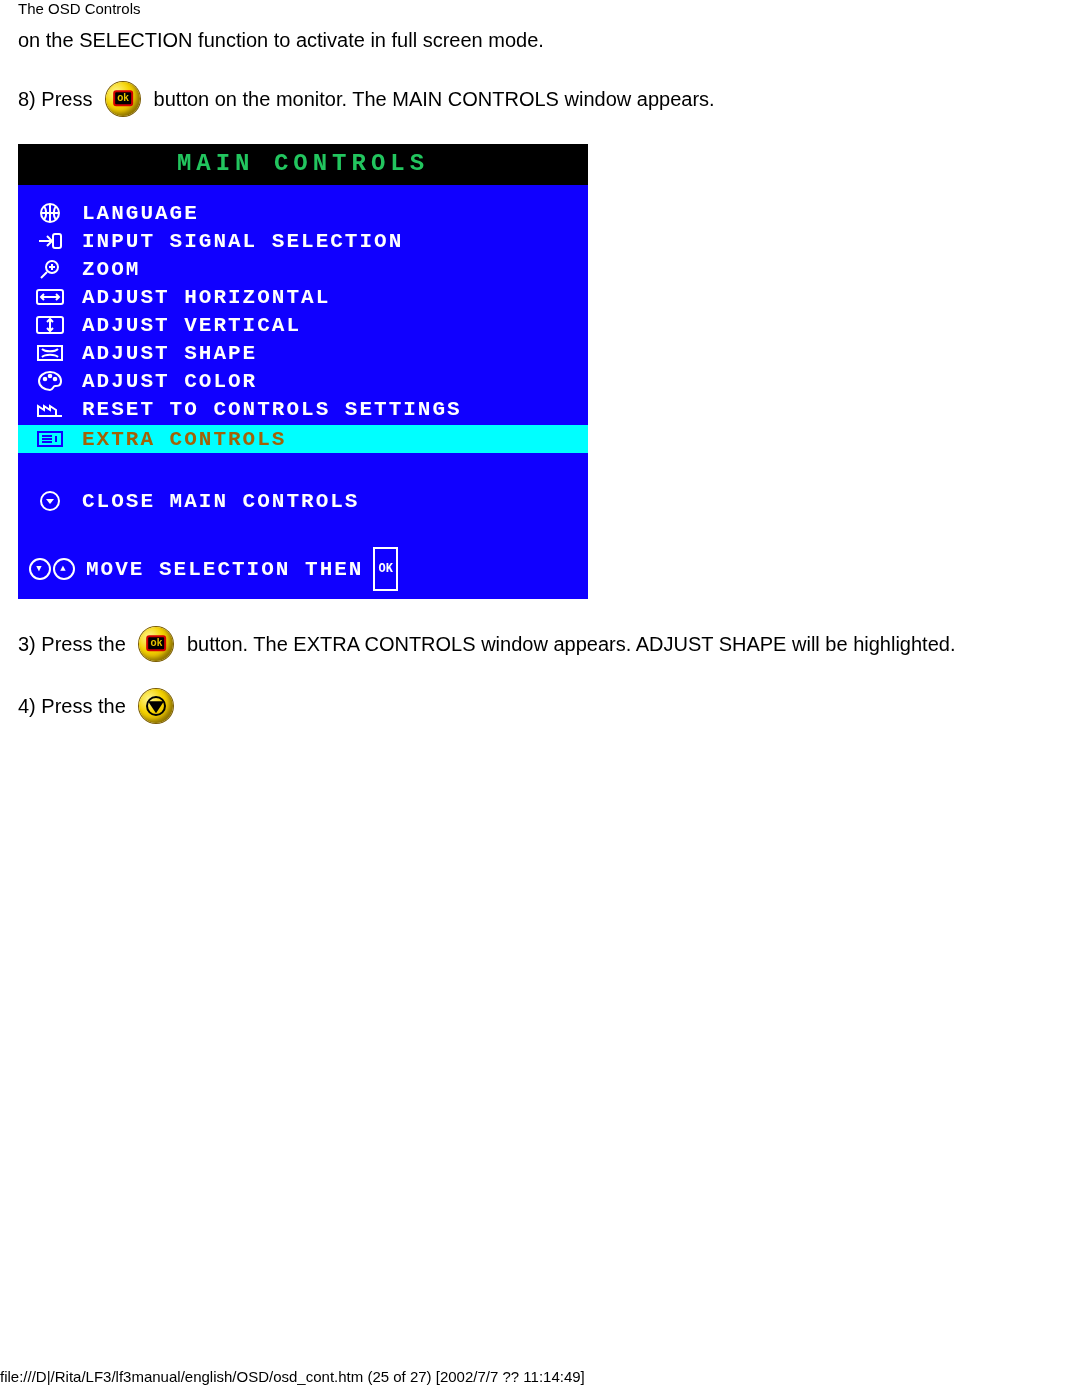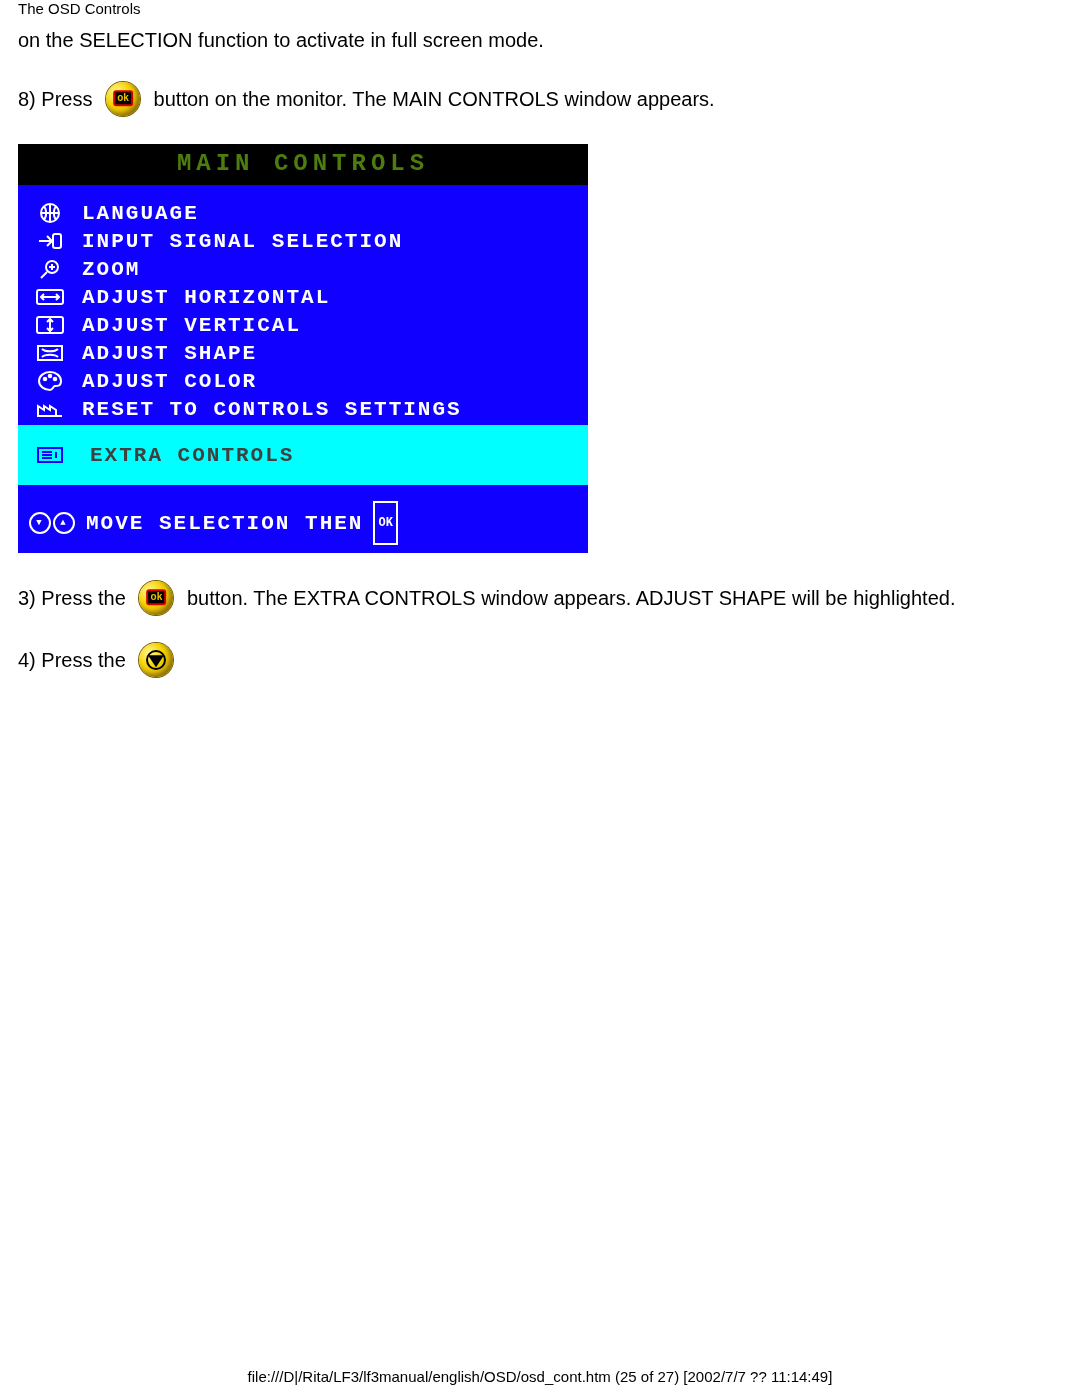--- a/index.html
+++ b/index.html
@@ -81,41 +81,40 @@
       margin: 10px 0 12px 0;
       font-family: "Courier New", monospace;
       font-weight: bold;
       letter-spacing: 2px;
       font-size: 21px;
       color: #ffffff;
       border-top: 2px solid #000;
     }
     .osd-title {
       background: #000000;
-      color: #4d7c0f;
+      color: #22c55e;
       text-align: center;
       padding: 4px 0 8px 0;
       font-size: 24px;
       letter-spacing: 5px;
     }
     .osd-body {
       background: #1000ff;
       padding: 14px 10px 6px 10px;
     }
     .osd-row {
       display: flex;
       align-items: center;
       padding: 2px 2px;
     }
     .osd-row.highlight {
       background: #00ffff;
-      color: #404040;
+      color: #a16207;
       margin: 2px -10px;
-      padding: 18px 12px;
-      gap: 8px;
+      padding: 2px 12px;
     }
     .osd-row.close {
       margin-top: 34px;
       margin-bottom: 18px;
     }
     .osd-icon {
       display: inline-flex;
       align-items: center;
       justify-content: center;
       width: 40px;
@@ -158,21 +157,20 @@
       padding: 13px 3px;
       letter-spacing: 0;
       margin-left: 10px;
     }
 
     .footer-line {
       position: fixed;
       bottom: 12px;
       left: 0;
       width: 1080px;
-      text-align: center;
       font-size: 15px;
     }
 
     
     svg { stroke: #fff; fill: none; stroke-width: 2; }
     .highlight svg { stroke: #1000ff; }
   </style>
 </head>
 <body>
 
@@ -276,20 +274,29 @@
       <div class="osd-row highlight">
         <span class="osd-icon">
           <svg width="30" height="20" viewBox="0 0 30 20">
               <rect x="3" y="3" width="24" height="14"></rect>
               <path d="M7 7h10M7 10h10M7 13h10M21 7v6"></path>
             </svg>
         </span>
         <span>EXTRA CONTROLS</span>
       </div>
 
+      <div class="osd-row close">
+        <span class="osd-icon">
+          <svg width="24" height="22" viewBox="0 0 24 22">
+              <circle cx="12" cy="11" r="9"></circle>
+              <path d="M8 9l4 5 4-5" fill="#fff" stroke="none"></path>
+            </svg>
+        </span>
+        <span>CLOSE MAIN CONTROLS</span>
+      </div>
     </div>
 
     <div class="osd-footer">
       <span class="ficons">
         <span class="mini-circ">▼</span>
           <span class="mini-circ">▲</span>
       </span>
       <span>MOVE SELECTION THEN</span>
       <span class="ok-box">OK</span>
     </div>

